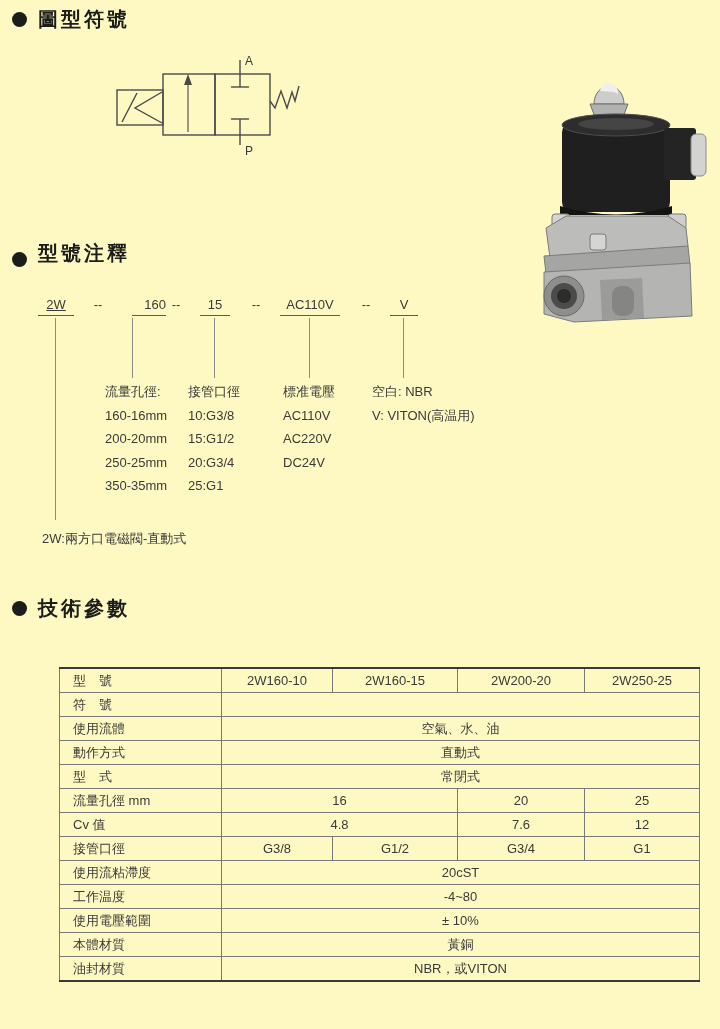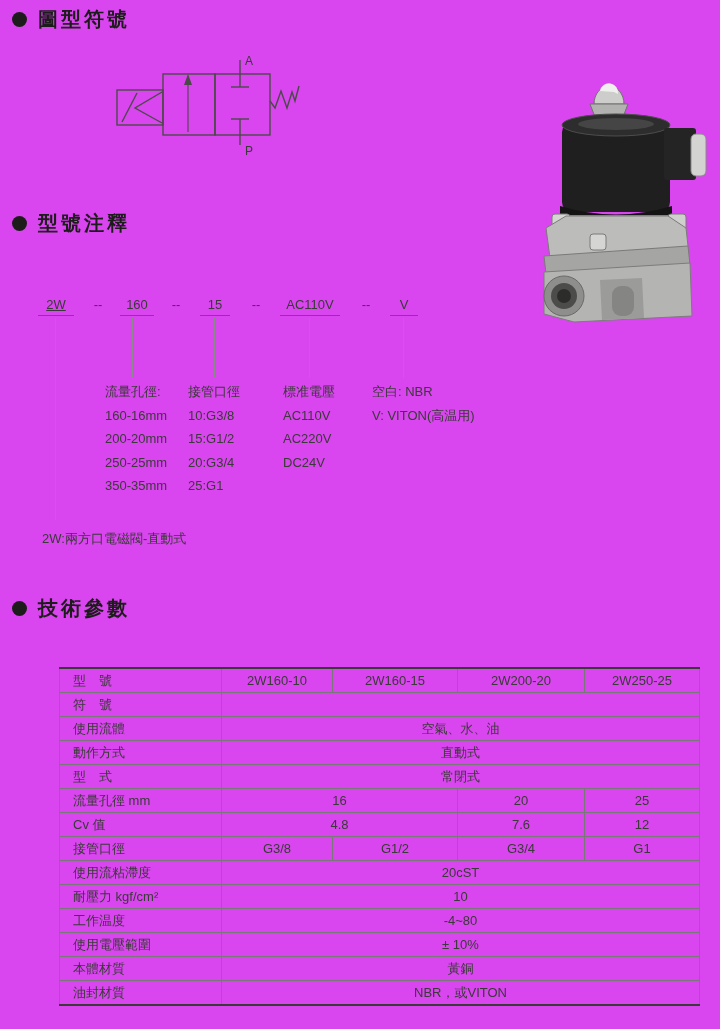--- a/index.html
+++ b/index.html
@@ -1,18 +1,18 @@
 <!DOCTYPE html>
 <html><head>
 <meta charset="utf-8">
 <style>
   html,body{margin:0;padding:0;background:#e9e9e7;}
   .page{
     position:relative;width:720px;height:1029px;margin:0 auto;
-    background:#d946ef;overflow:hidden;
+    background:#fef9c3;overflow:hidden;
     font-family:"Liberation Sans","DejaVu Sans",sans-serif;
     color:#2e2e2c;
   }
   
   .sec-head{position:absolute;left:12px;display:flex;align-items:center;gap:11px;}
   .bullet{width:15px;height:15px;border-radius:50%;background:#1c1c1a;flex:0 0 auto;}
   .sec-title{font-size:20px;font-weight:bold;letter-spacing:3px;color:#1c1c1a;}
   
   .schem{position:absolute;left:112px;top:48px;}
   .photo{position:absolute;left:530px;top:58px;}
@@ -91,28 +91,28 @@
 
     <path d="M14,214 L160,205 L162,258 L44,264 L14,256 Z" fill="#b4b4b2" stroke="#7c7c7a" stroke-width="1"></path>
     <path d="M70,222 L112,220 L114,260 L72,262 Z" fill="#9b9b99"></path>
     <rect x="82" y="228" width="22" height="30" rx="9" fill="#858583"></rect>
 
     <circle cx="34" cy="238" r="20" fill="#8e8e8c" stroke="#6a6a68" stroke-width="1"></circle>
     <circle cx="34" cy="238" r="13" fill="#4c4c4a"></circle>
     <circle cx="34" cy="238" r="7" fill="#2c2c2a"></circle>
   </svg>
 
-  <div class="sec-head" style="top:210px;">
+  <div class="sec-head" style="top:240px;align-items:flex-end;">
     <span class="bullet"></span>
     <span class="sec-title">型號注釋</span>
   </div>
 
   <div class="tok u" style="left:38px;width:36px;text-decoration:underline;">2W</div>
   <div class="tok" style="left:84px;width:28px;">--</div>
-  <div class="tok u" style="left:120px;width:34px;">160</div>
+  <div class="tok u" style="left:132px;width:34px;text-align:right;">160</div>
   <div class="tok" style="left:162px;width:28px;">--</div>
   <div class="tok u" style="left:200px;width:30px;">15</div>
   <div class="tok" style="left:242px;width:28px;">--</div>
   <div class="tok u" style="left:280px;width:60px;">AC110V</div>
   <div class="tok" style="left:352px;width:28px;">--</div>
   <div class="tok u" style="left:390px;width:28px;">V</div>
 
   <div class="vline" style="left:55px;top:318px;height:202px;"></div>
   <div class="vline" style="left:132px;top:318px;height:60px;"></div>
   <div class="vline" style="left:214px;top:318px;height:60px;"></div>
@@ -209,24 +209,20 @@
             <td class="val" colspan="1">G3/8</td>
             <td class="val" colspan="1">G1/2</td>
             <td class="val" colspan="1">G3/4</td>
             <td class="val" colspan="1">G1</td>
           </tr>
           <tr>
             <td class="lbl">使用流粘滯度</td>
             <td class="val" colspan="4">20cST</td>
           </tr>
           <tr>
-            <td class="lbl">耐壓力 kgf/cm²</td>
-            <td class="val" colspan="4">10</td>
-          </tr>
-          <tr>
             <td class="lbl">工作温度</td>
             <td class="val" colspan="4">-4~80</td>
           </tr>
           <tr>
             <td class="lbl">使用電壓範圍</td>
             <td class="val" colspan="4">± 10%</td>
           </tr>
           <tr>
             <td class="lbl">本體材質</td>
             <td class="val" colspan="4">黃銅</td>

